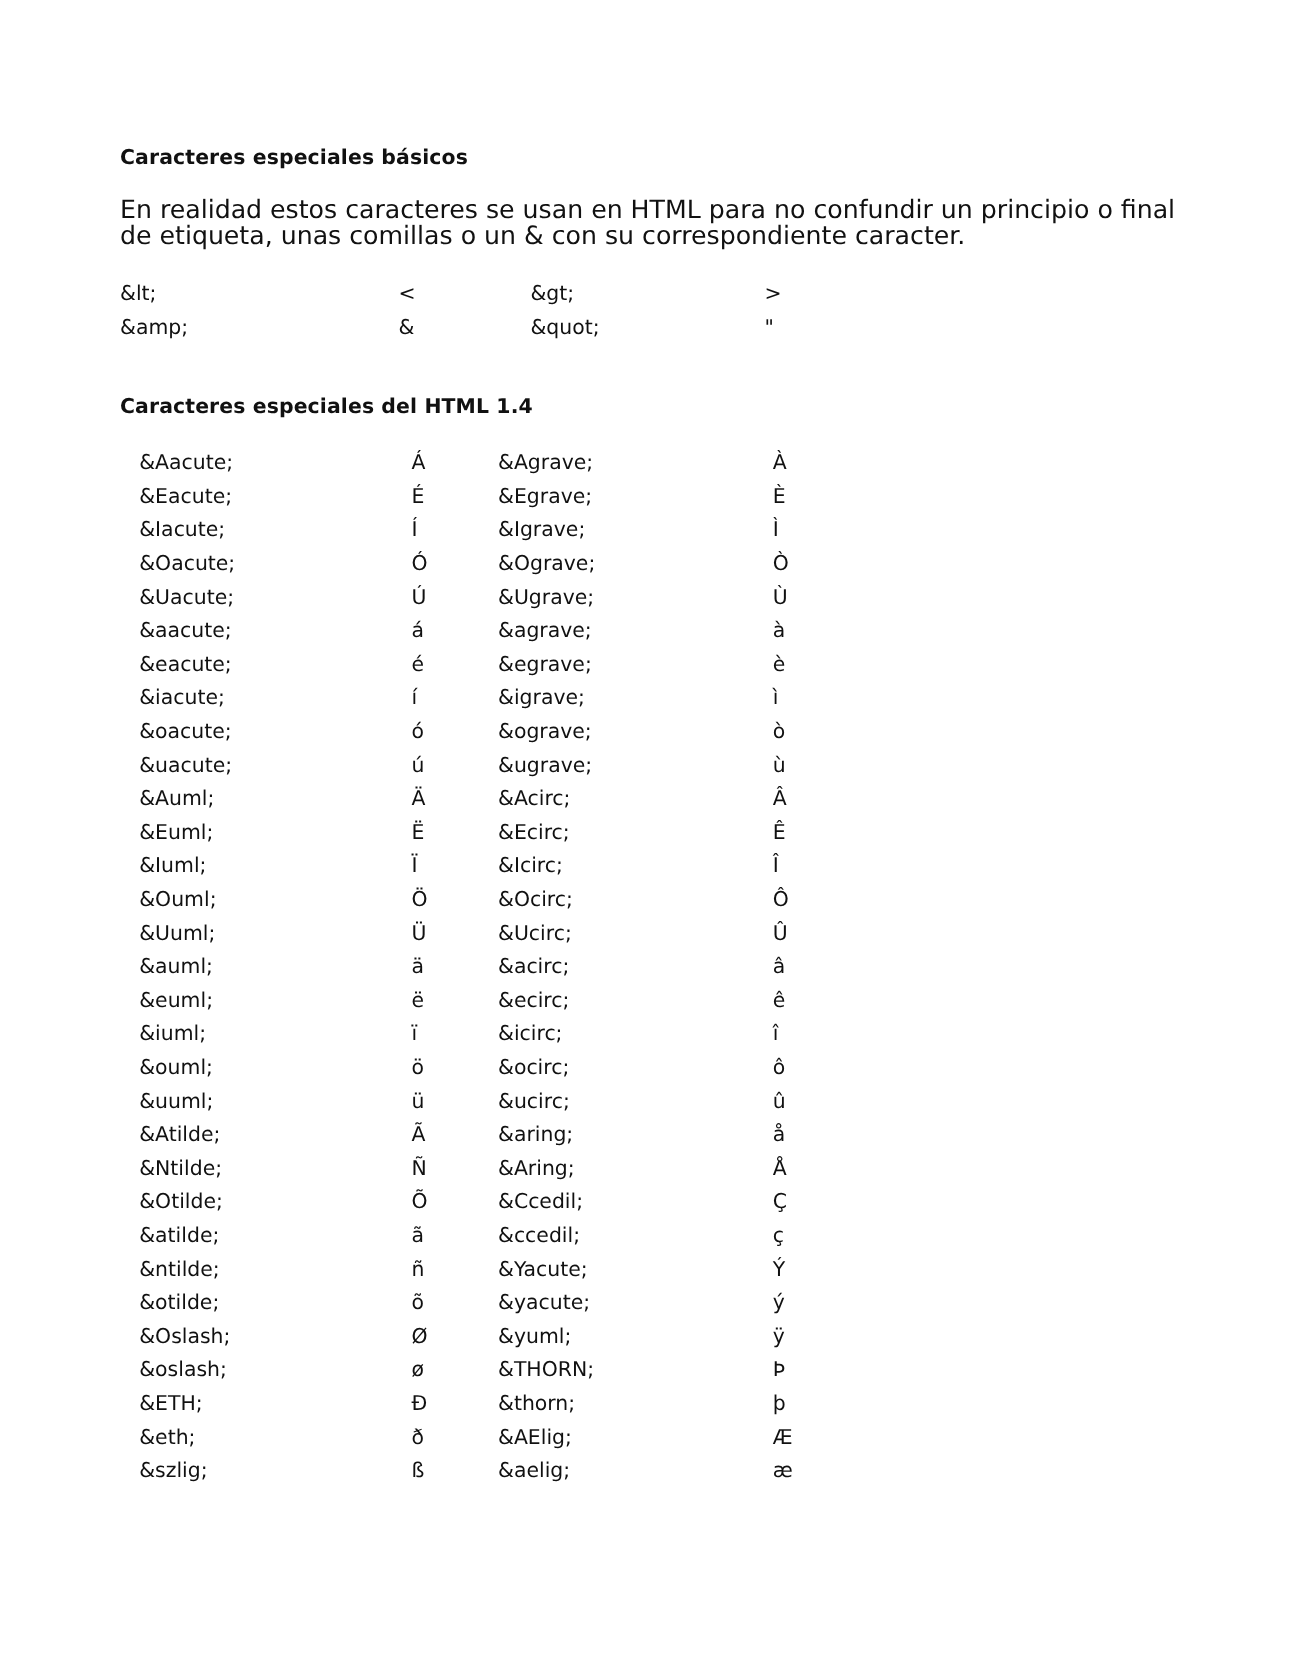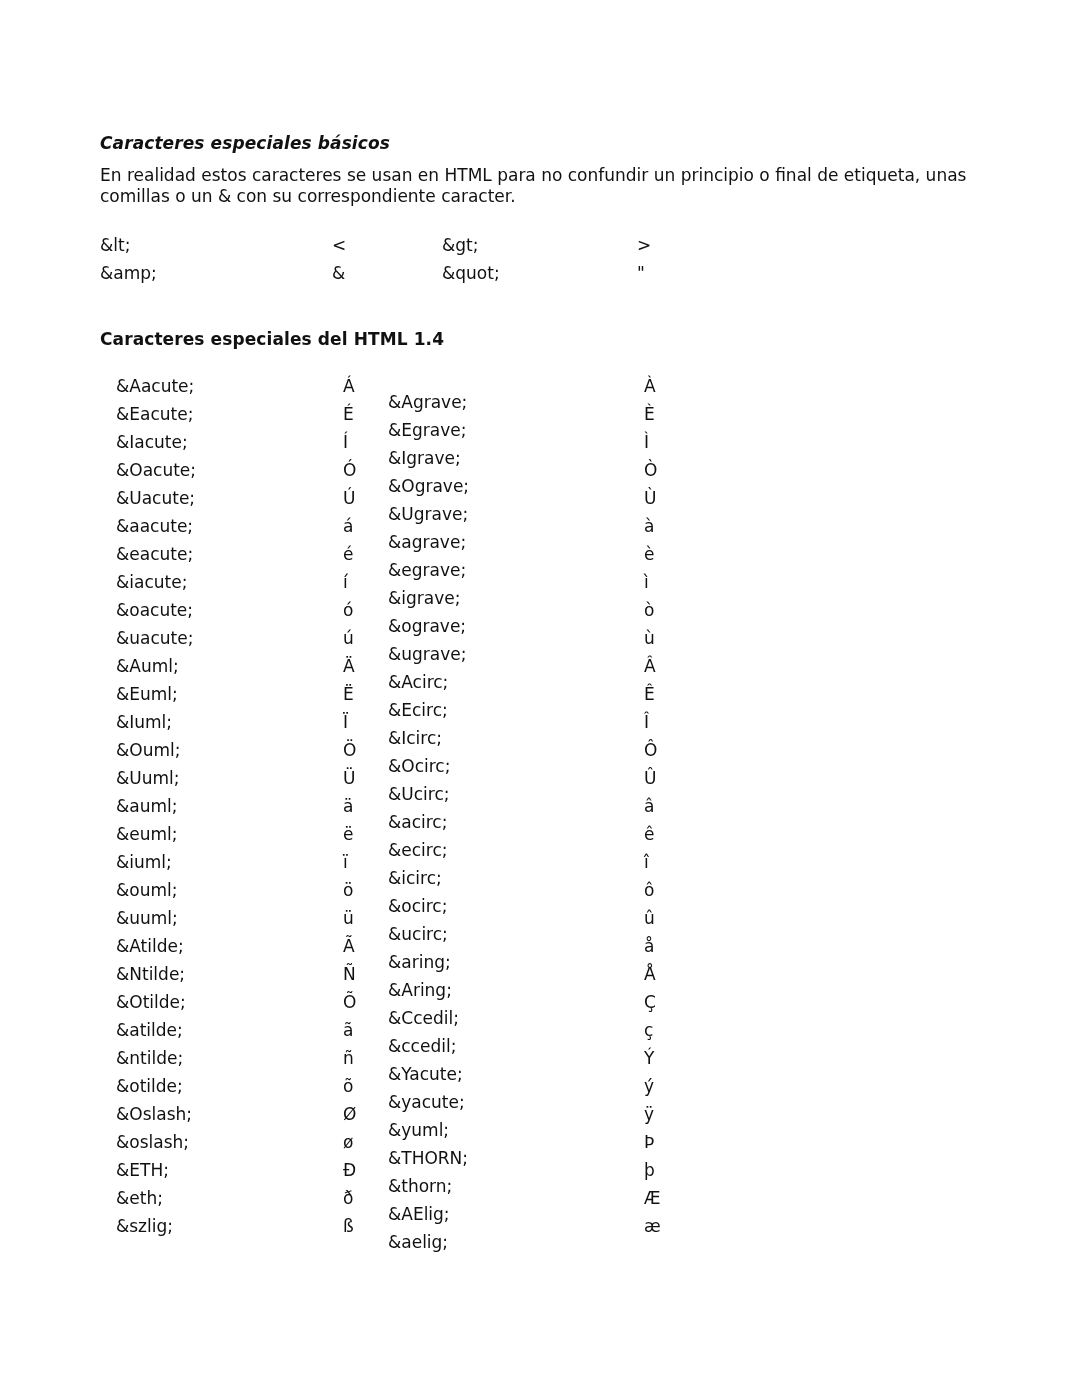--- a/index.html
+++ b/index.html
@@ -8,39 +8,39 @@
       font-family: "DejaVu Sans", "Liberation Sans", sans-serif;
       color: #111111;
     }
     .page { position: absolute; left: 100px; top: 0; width: 900px; }
     .heading {
       position: absolute; left: 0; font-weight: bold; font-size: 17px;
       white-space: nowrap; letter-spacing: 0.1px;
     }
     .para {
       position: absolute; left: 0; top: 165px; width: 880px;
-      font-size: 17px; line-height: 21px;
+      font-size: 21px; line-height: 21px;
     }
     .tbl { position: absolute; left: 0; }
     .row { position: relative; height: 28px; font-size: 17px; line-height: 28px; white-space: nowrap; }
     .row span { position: absolute; top: 0; }
     .basic .c1 { left: 0; }
     .basic .c2 { left: 232px; }
     .basic .c3 { left: 302px; margin-left: 40px; }
     .basic .c4 { left: 537px; }
     .html2 .c1 { left: 16px; }
     .html2 .c2 { left: 243px; }
-    .html2 .c3 { left: 288px; margin-top: 16px; }
+    .html2 .c3 { left: 315px; }
     .html2 .c4 { left: 544px; }
   </style>
 </head>
 <body>
 
 <div class="page">
-  <div class="heading" style="top:133px;font-style:italic;">Caracteres especiales básicos</div>
+  <div class="heading" style="top:122px;">Caracteres especiales básicos</div>
   <div class="para">En realidad estos caracteres se usan en HTML para no confundir un principio o final de etiqueta, unas comillas o un &amp; con su correspondiente caracter.</div>
 
   <div class="tbl basic" style="top:231px;" id="basic-table">
       <div class="row">
         <span class="c1">&amp;lt;</span>
         <span class="c2">&lt;</span>
         <span class="c3">&amp;gt;</span>
         <span class="c4">&gt;</span>
       </div>
       <div class="row">

